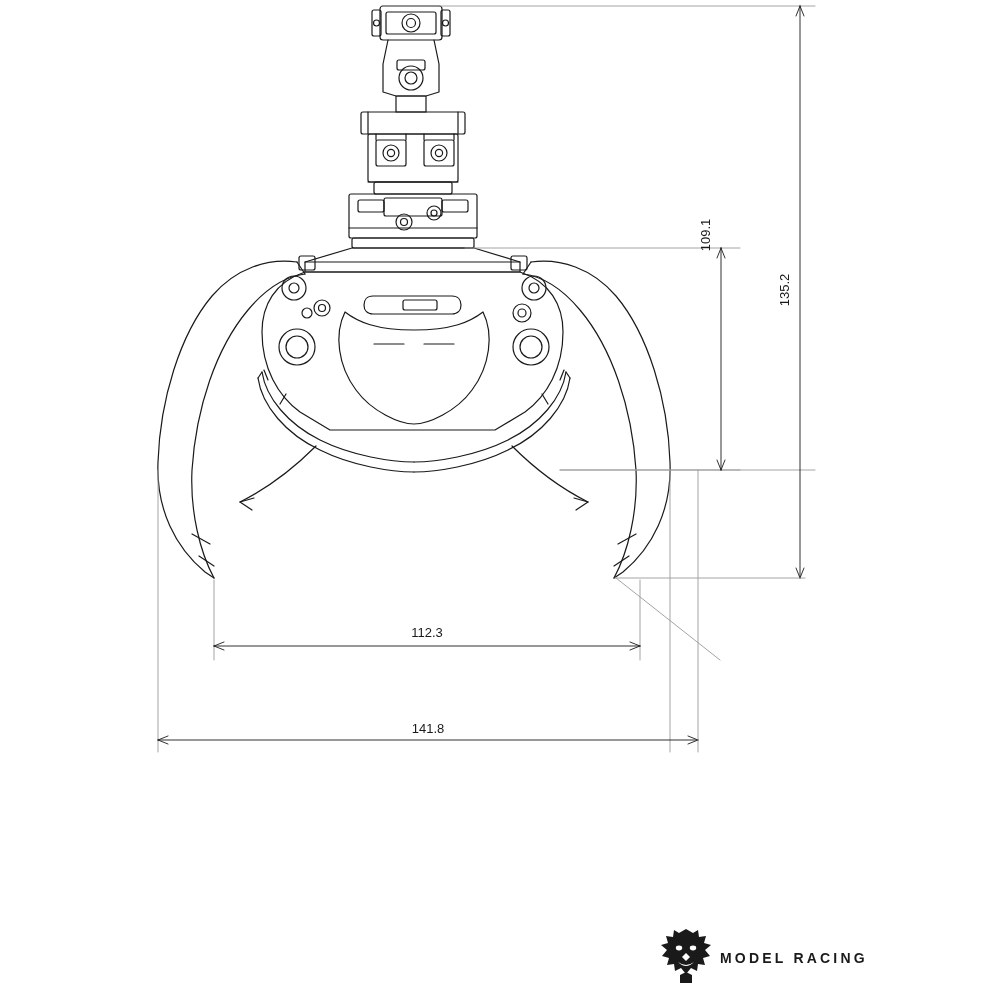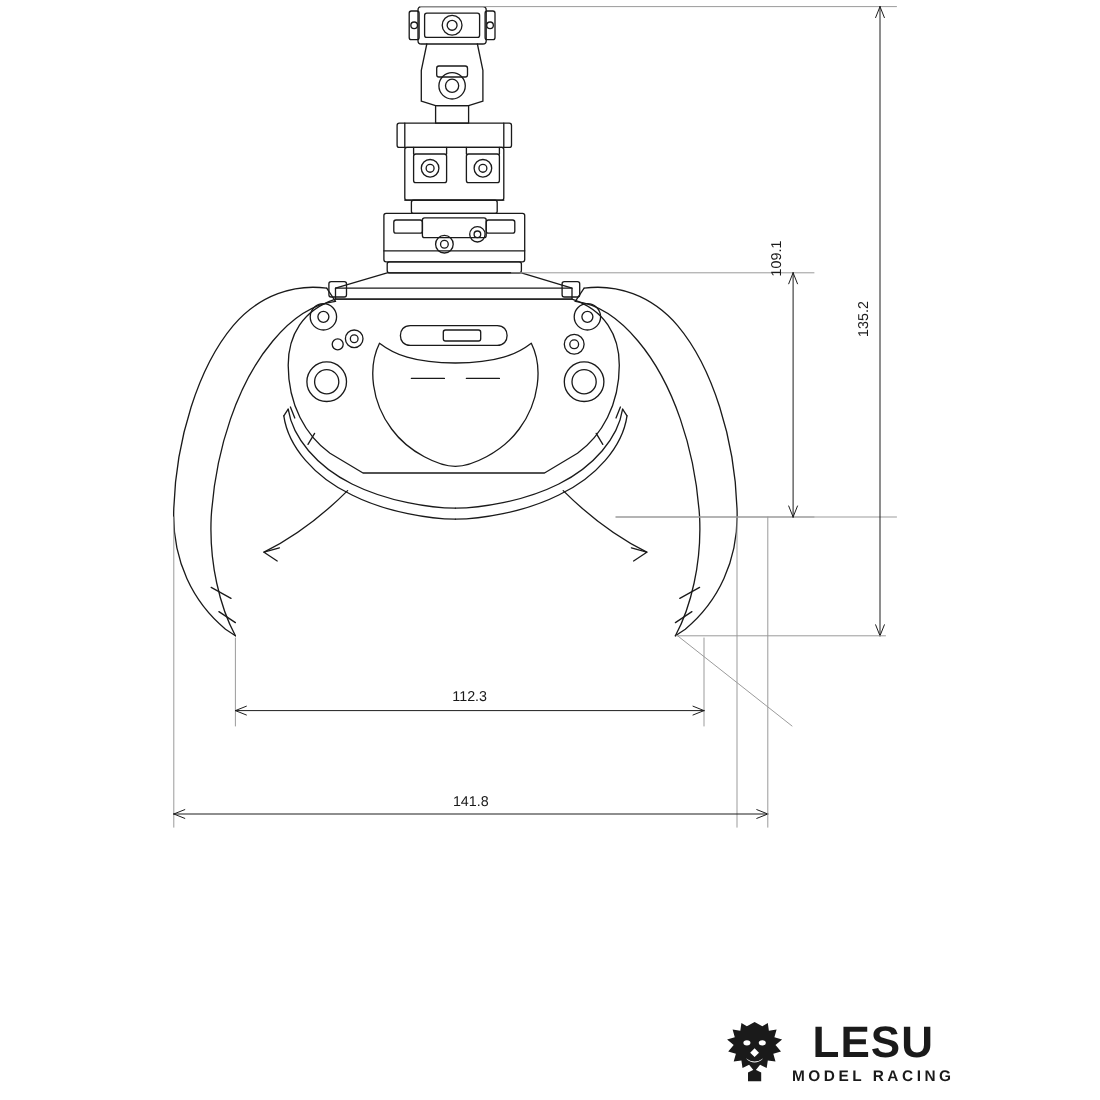--- a/index.html
+++ b/index.html
@@ -279,18 +279,17 @@
           <ellipse cx="33" cy="20" rx="3.2" ry="2.4"></ellipse>
           <path d="M26 25 L30 29 L26 33 L22 29 Z"></path>
           <path d="M18 34 Q26 40 34 34 Q30 38 26 38 Q22 38 18 34 Z"></path>
         </g>
         <g fill="#1a1a1a">
           <path d="M20 47 L26 44 L32 47 L32 55 L20 55 Z"></path>
         </g>
       </svg>
     </div>
     <div class="brand-text">
-      <div class="brand-name">LESU</div>
       <div class="brand-sub">MODEL RACING</div>
     </div>
   </div>
 
 </div>
 
 </body></html>

